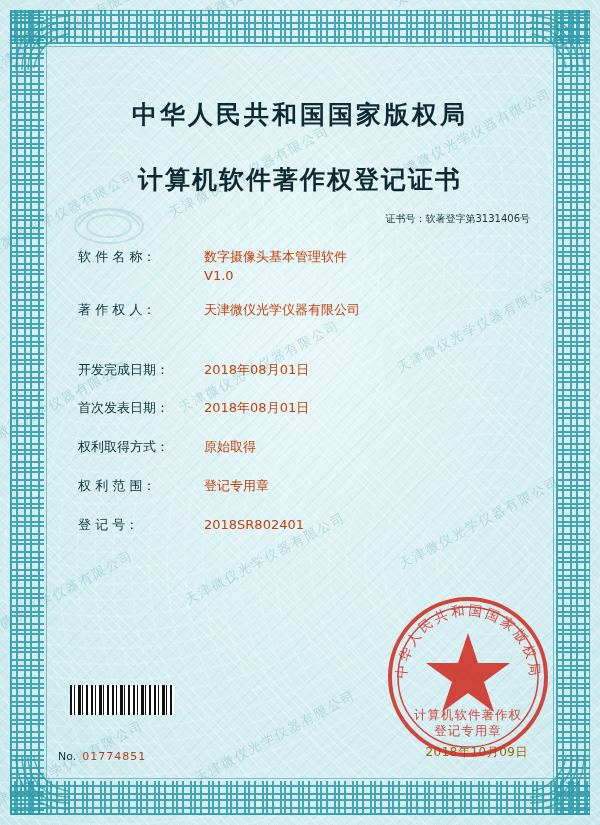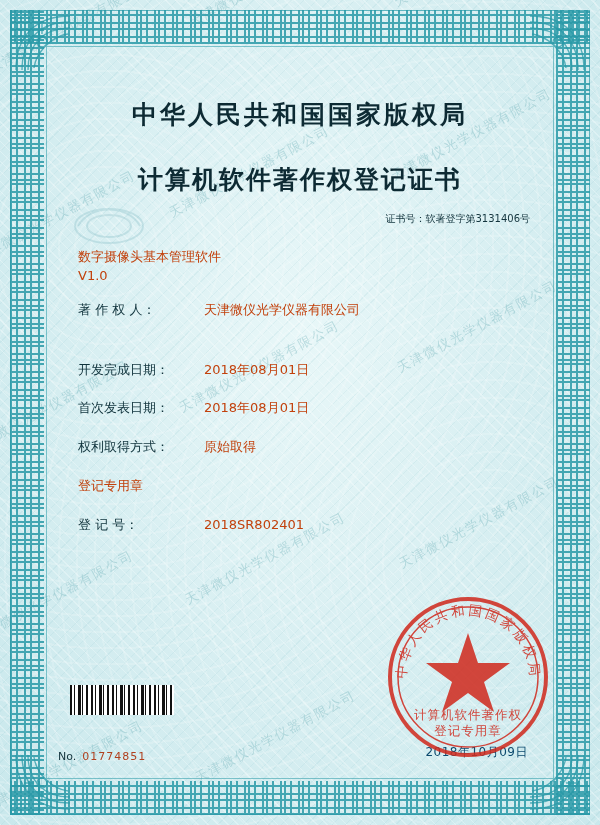--- a/index.html
+++ b/index.html
@@ -216,21 +216,21 @@
   .serial .num {
     color: #b0411f;
     letter-spacing: 1px;
     margin-left: 6px;
   }
   .issue-date {
     position: absolute;
     right: 72px;
     bottom: 64px;
     font-size: 12px;
-    color: #0c4a6e;
+    color: #a16207;
     font-family: "DejaVu Sans", sans-serif;
     letter-spacing: .5px;
   }
   
   .seal {
     position: absolute;
     right: 48px;
     bottom: 64px;
     width: 168px;
     height: 168px;
@@ -344,20 +344,21 @@
   <div class="content">
 
     <div class="title-main">中华人民共和国国家版权局</div>
     <div class="title-sub">计算机软件著作权登记证书</div>
 
     <div class="cert-no">证书号：软著登字第3131406号</div>
 
     <div class="fields">
 
       <div class="field-row">
+        <div class="field-label">软 件 名 称：</div>
         <div class="field-value">数字摄像头基本管理软件
 V1.0</div>
       </div>
 
       <div class="field-row" style="margin-top:10px;">
         <div class="field-label">著 作 权 人：</div>
         <div class="field-value">天津微仪光学仪器有限公司</div>
       </div>
 
       <div class="gap-block"></div>
@@ -371,20 +372,21 @@
         <div class="field-label">首次发表日期：</div>
         <div class="field-value">2018年08月01日</div>
       </div>
 
       <div class="field-row" style="margin-top:20px;">
         <div class="field-label">权利取得方式：</div>
         <div class="field-value">原始取得</div>
       </div>
 
       <div class="field-row" style="margin-top:20px;">
+        <div class="field-label">权 利 范 围：</div>
         <div class="field-value">登记专用章</div>
       </div>
 
       <div class="field-row" style="margin-top:20px;">
         <div class="field-label">登 记 号：</div>
         <div class="field-value">2018SR802401</div>
       </div>
 
     </div>
 

